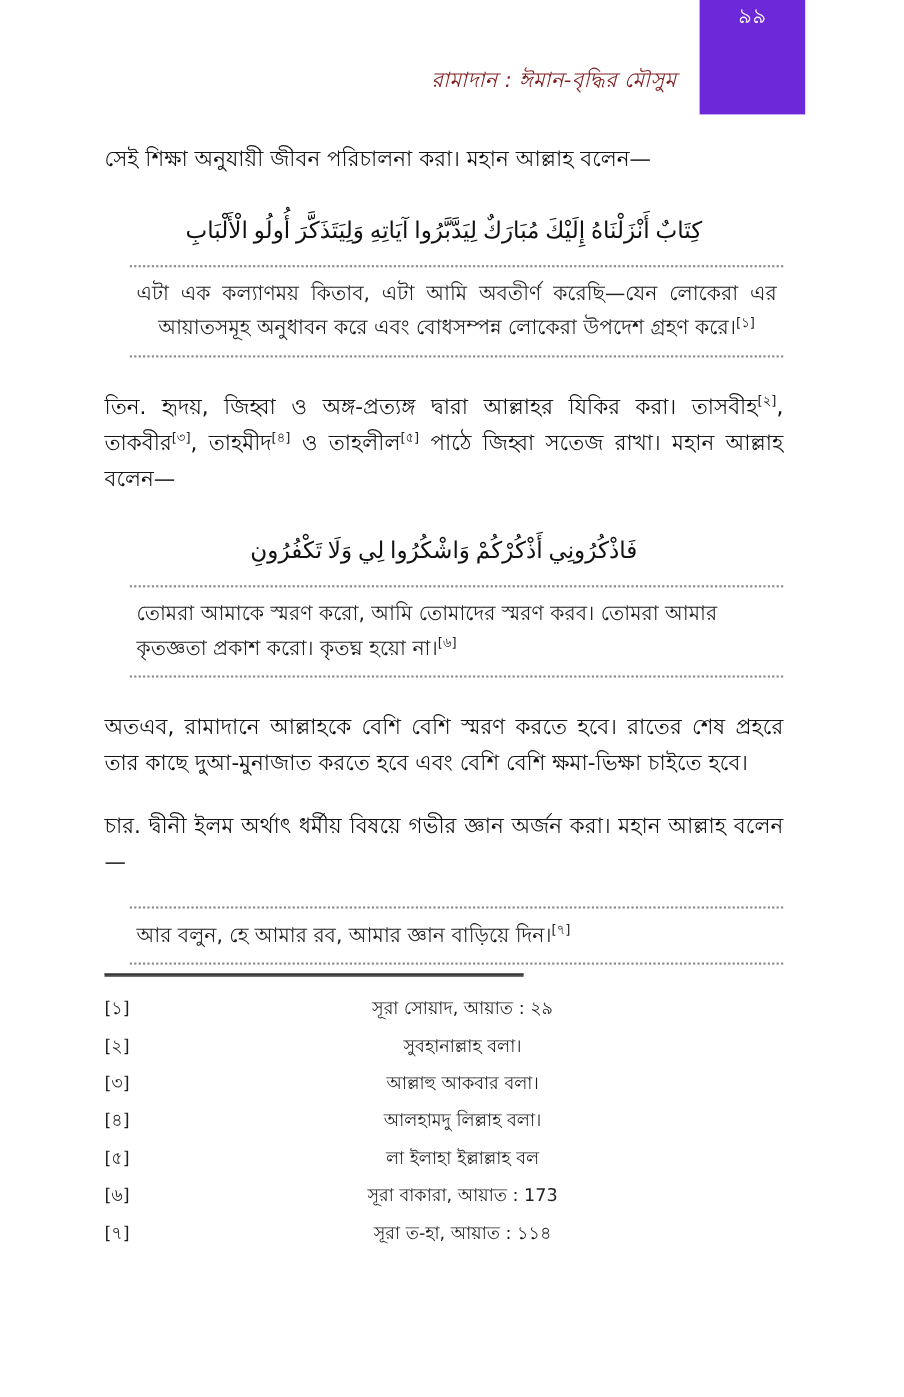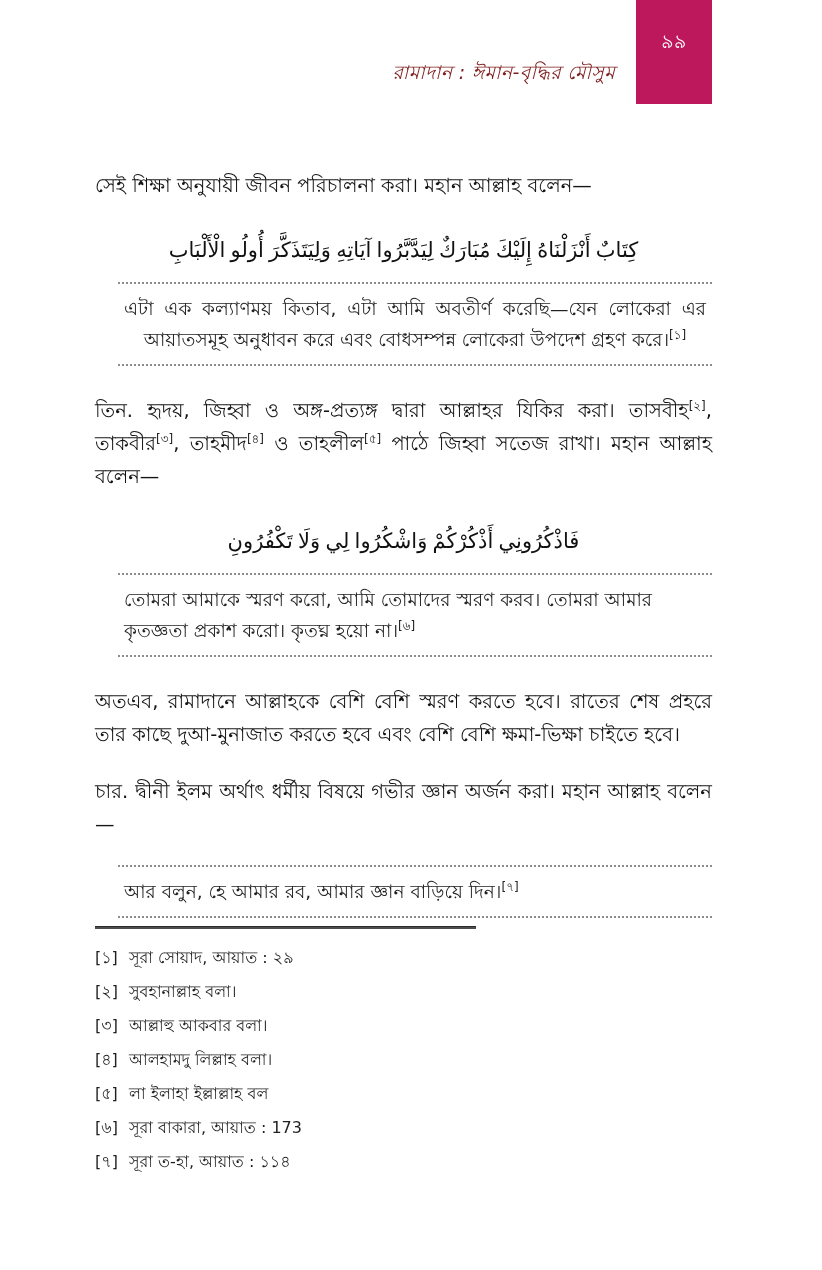--- a/index.html
+++ b/index.html
@@ -19,25 +19,25 @@
     margin: 0 auto;
     background: #ffffff;
     overflow: hidden;
   }
 
   
   .page-number-box {
     position: absolute;
     top: 0;
     left: 636px;
-    width: 76px;
+    width: 96px;
     height: 104px;
-    background: #be185d;
+    background: #6d28d9;
     display: flex;
-    align-items: center;
+    align-items: flex-start;
     justify-content: center;
     padding-bottom: 18px;
     box-sizing: border-box;
   }
   .page-number-box .num {
     color: #ffffff;
     font-size: 19px;
     letter-spacing: 0.5px;
     font-family: "DejaVu Sans", "Liberation Sans", sans-serif;
   }
@@ -53,21 +53,20 @@
     font-family: "DejaVu Sans", "Liberation Sans", sans-serif;
     letter-spacing: 0.3px;
   }
 
   
   .content {
     position: absolute;
     top: 128px;
     left: 95px;
     width: 617px;
-    margin-top: 41px;
   }
 
   .body-para {
     font-size: 19.5px;
     line-height: 33px;
     text-align: justify;
     text-justify: inter-word;
     color: #141414;
     font-family: "DejaVu Sans", "Liberation Sans", sans-serif;
     margin: 0;
@@ -156,20 +155,21 @@
     font-family: "DejaVu Sans", "Liberation Sans", sans-serif;
     margin-bottom: 12px;
   }
   .footnote-marker {
     width: 34px;
     flex: 0 0 34px;
     color: #1f1f1f;
   }
   .footnote-text {
     flex: 1 1 auto;
+    text-align: center;
   }
 </style>
 </head>
 <body>
 
 <div class="page">
 
   <div class="page-number-box">
     <span class="num">৯৯</span>
   </div>

